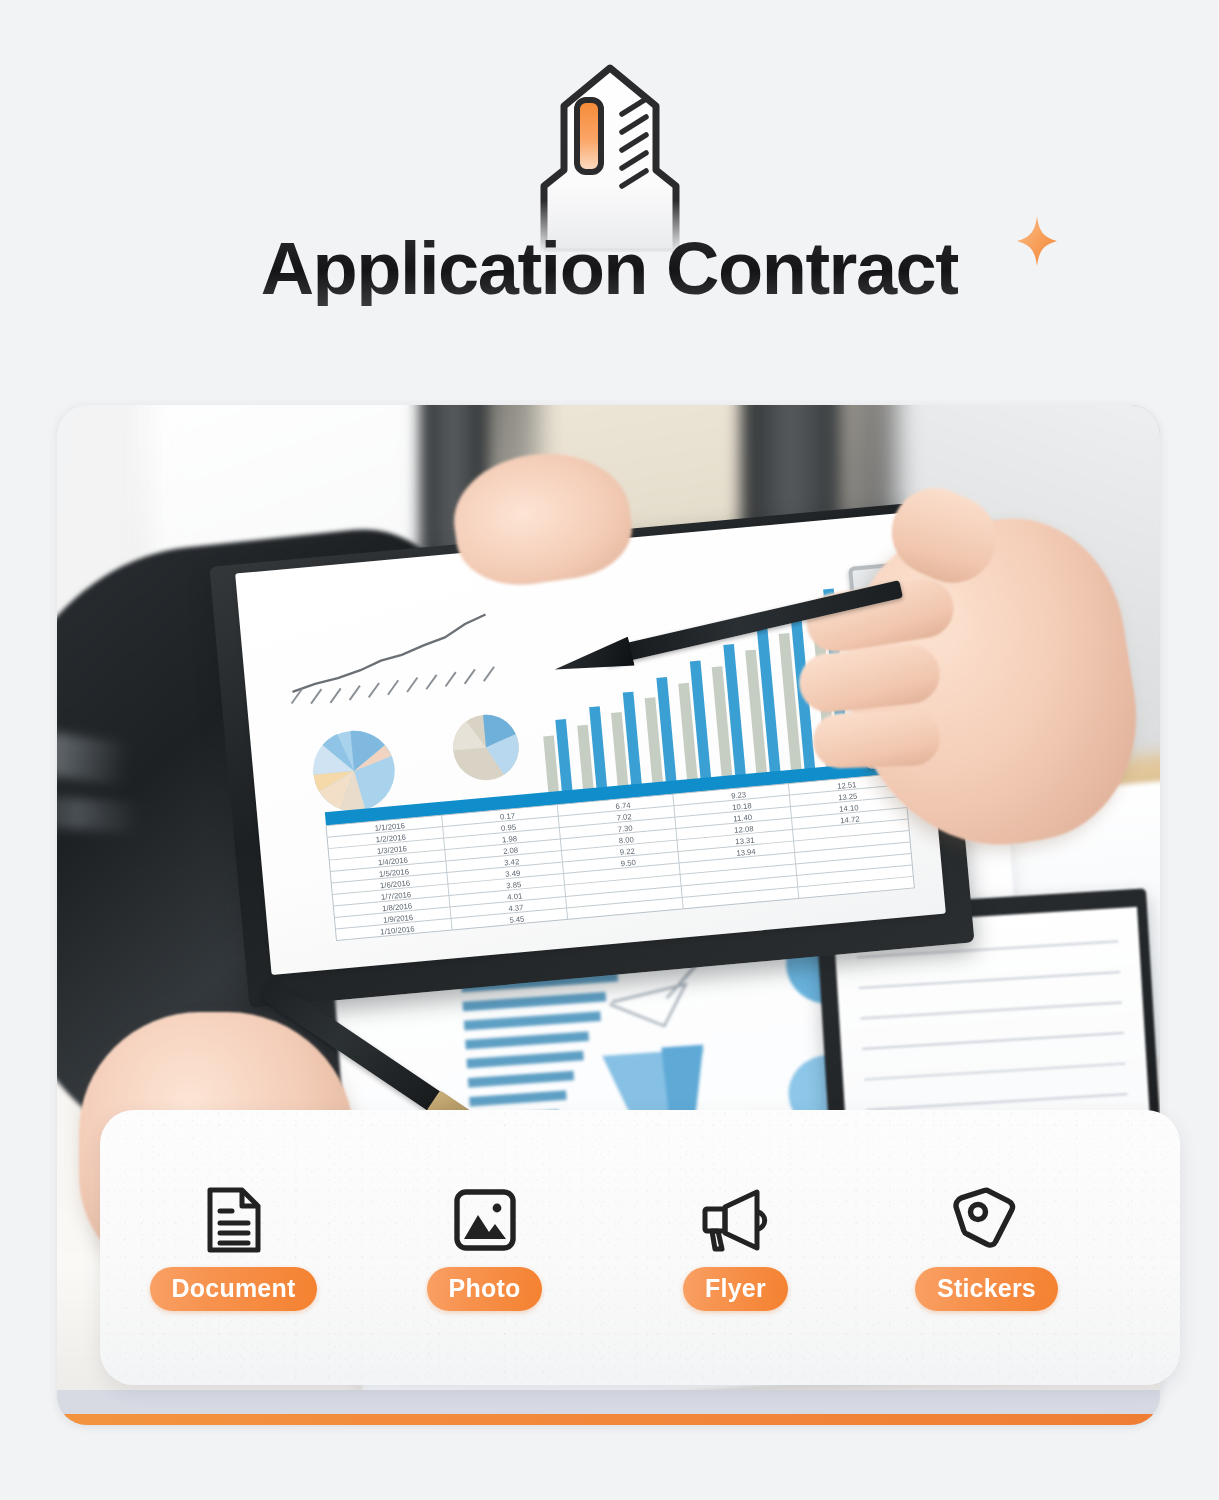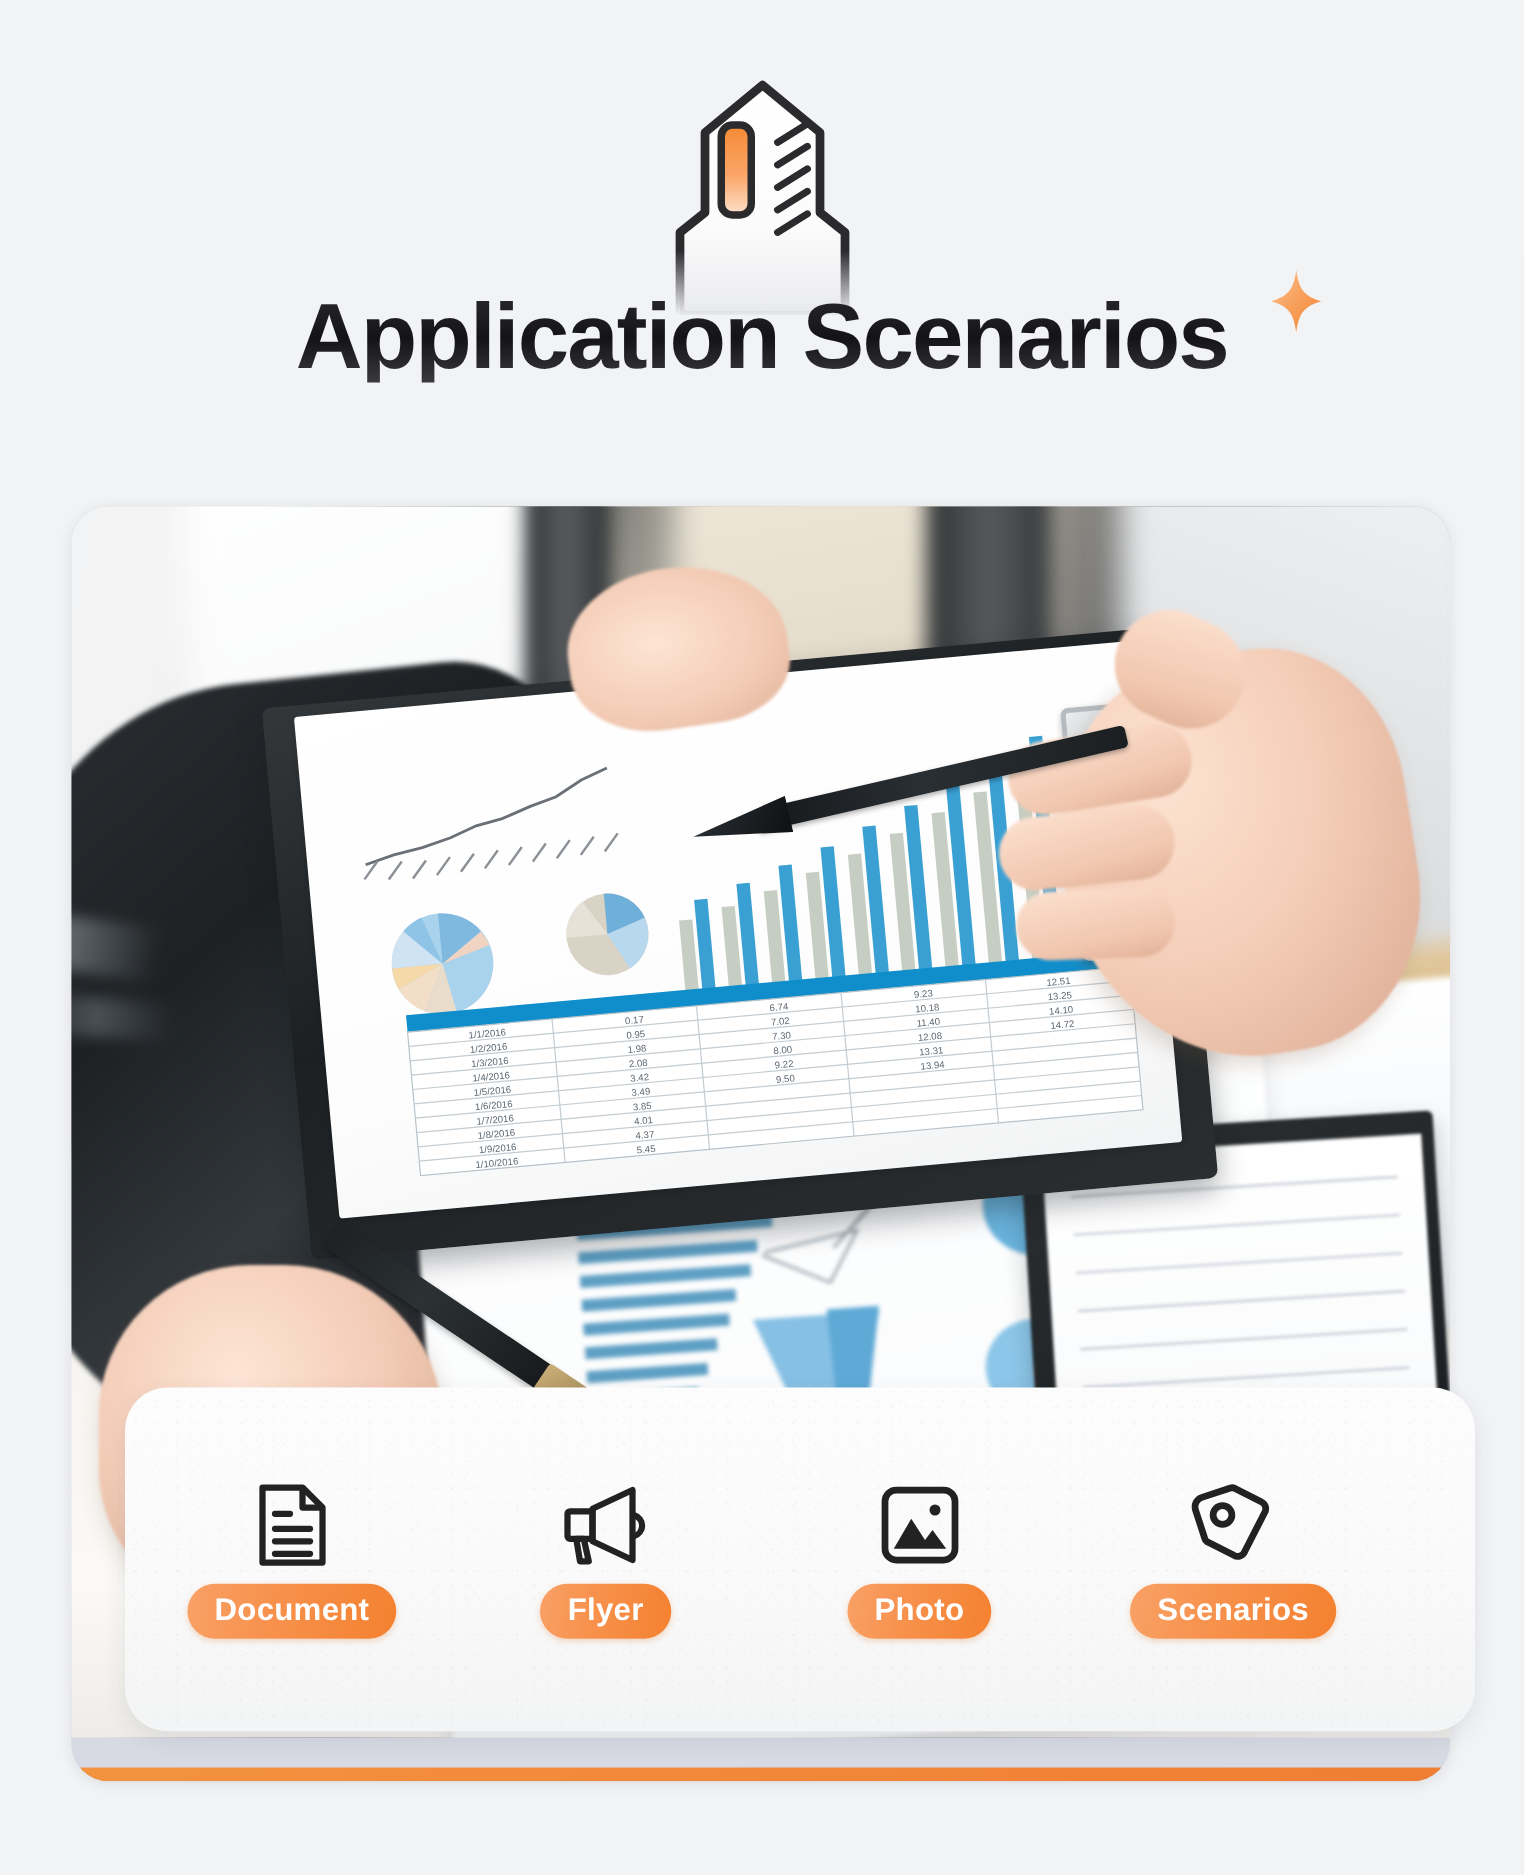--- a/index.html
+++ b/index.html
@@ -466,21 +466,21 @@
         <line x1="122" y1="52" x2="146" y2="37"></line>
         <line x1="122" y1="70" x2="146" y2="55"></line>
         <line x1="122" y1="88" x2="146" y2="73"></line>
         <line x1="122" y1="106" x2="146" y2="91"></line>
         <line x1="122" y1="124" x2="146" y2="109"></line>
       </g>
     </svg>
   </div>
 
   <div class="title-row">
-    <span class="title-text">Application Scenarios</span>
+    <span class="title-text">Application Contract</span>
     <span class="sparkle">
       <svg width="44" height="54" viewBox="0 0 44 54" aria-hidden="true">
         <defs>
           <linearGradient id="spk" x1="0" y1="0" x2="1" y2="1">
             <stop offset="0%" stop-color="#fbbf8a"></stop>
             <stop offset="100%" stop-color="#f4822f"></stop>
           </linearGradient>
         </defs>
         <path d="M22 2 C24 17 28 23 42 27 C28 31 24 37 22 52 C20 37 16 31 2 27 C16 23 20 17 22 2 Z" fill="url(#spk)"></path>
       </svg>
@@ -773,45 +773,45 @@
             <line x1="18" y1="58" x2="46" y2="58"></line>
           </g>
         </svg>
       </span>
       <span class="pill">Document</span>
     </div>
 
 
     <div class="feature">
       <span class="ficon">
+        <svg width="68" height="66" viewBox="0 0 68 66" aria-hidden="true">
+          <rect x="6" y="5" width="56" height="56" rx="9" fill="none" stroke="#222" stroke-width="5.4"></rect>
+          <circle cx="46" cy="21" r="4.4" fill="#222"></circle>
+          <path d="M13 52 L27 28 L38 45 L44 37 L55 52 Z" fill="#222"></path>
+        </svg>
+      </span>
+      <span class="pill">Photo</span>
+    </div>
+
+    <div class="feature">
+      <span class="ficon">
         <svg width="70" height="66" viewBox="0 0 70 66" aria-hidden="true">
           <path d="M6 22 H24 V44 H6 A2 2 0 0 1 4 42 V24 A2 2 0 0 1 6 22 Z" fill="none" stroke="#222" stroke-width="5" stroke-linejoin="round"></path>
           <path d="M24 20 L56 5 V61 L24 46 Z" fill="none" stroke="#222" stroke-width="5" stroke-linejoin="round"></path>
           <path d="M57 25 a10 9 0 0 1 0 17" fill="none" stroke="#222" stroke-width="5" stroke-linecap="round"></path>
           <path d="M11 44 L17 44 L21 62 L14 62 Z" fill="none" stroke="#222" stroke-width="5" stroke-linejoin="round"></path>
         </svg>
       </span>
       <span class="pill">Flyer</span>
     </div>
 
     <div class="feature">
       <span class="ficon">
-        <svg width="68" height="66" viewBox="0 0 68 66" aria-hidden="true">
-          <rect x="6" y="5" width="56" height="56" rx="9" fill="none" stroke="#222" stroke-width="5.4"></rect>
-          <circle cx="46" cy="21" r="4.4" fill="#222"></circle>
-          <path d="M13 52 L27 28 L38 45 L44 37 L55 52 Z" fill="#222"></path>
-        </svg>
-      </span>
-      <span class="pill">Photo</span>
-    </div>
-
-    <div class="feature">
-      <span class="ficon">
         <svg width="68" height="70" viewBox="0 0 68 70" aria-hidden="true">
           <path d="M16 6 H40 A5 5 0 0 1 44 8 L60 24 A6 6 0 0 1 60 33 L35 58 A6 6 0 0 1 26 58 L10 42 A5 5 0 0 1 8 38 V14 A8 8 0 0 1 16 6 Z" fill="none" stroke="#222" stroke-width="5.4" stroke-linejoin="round" transform="rotate(-18 34 33)"></path>
           <circle cx="25" cy="27" r="7.5" fill="none" stroke="#222" stroke-width="5.4"></circle>
         </svg>
       </span>
-      <span class="pill">Scenarios</span>
+      <span class="pill">Stickers</span>
     </div>
 
   </div>
 </div>
 
 </body></html>

